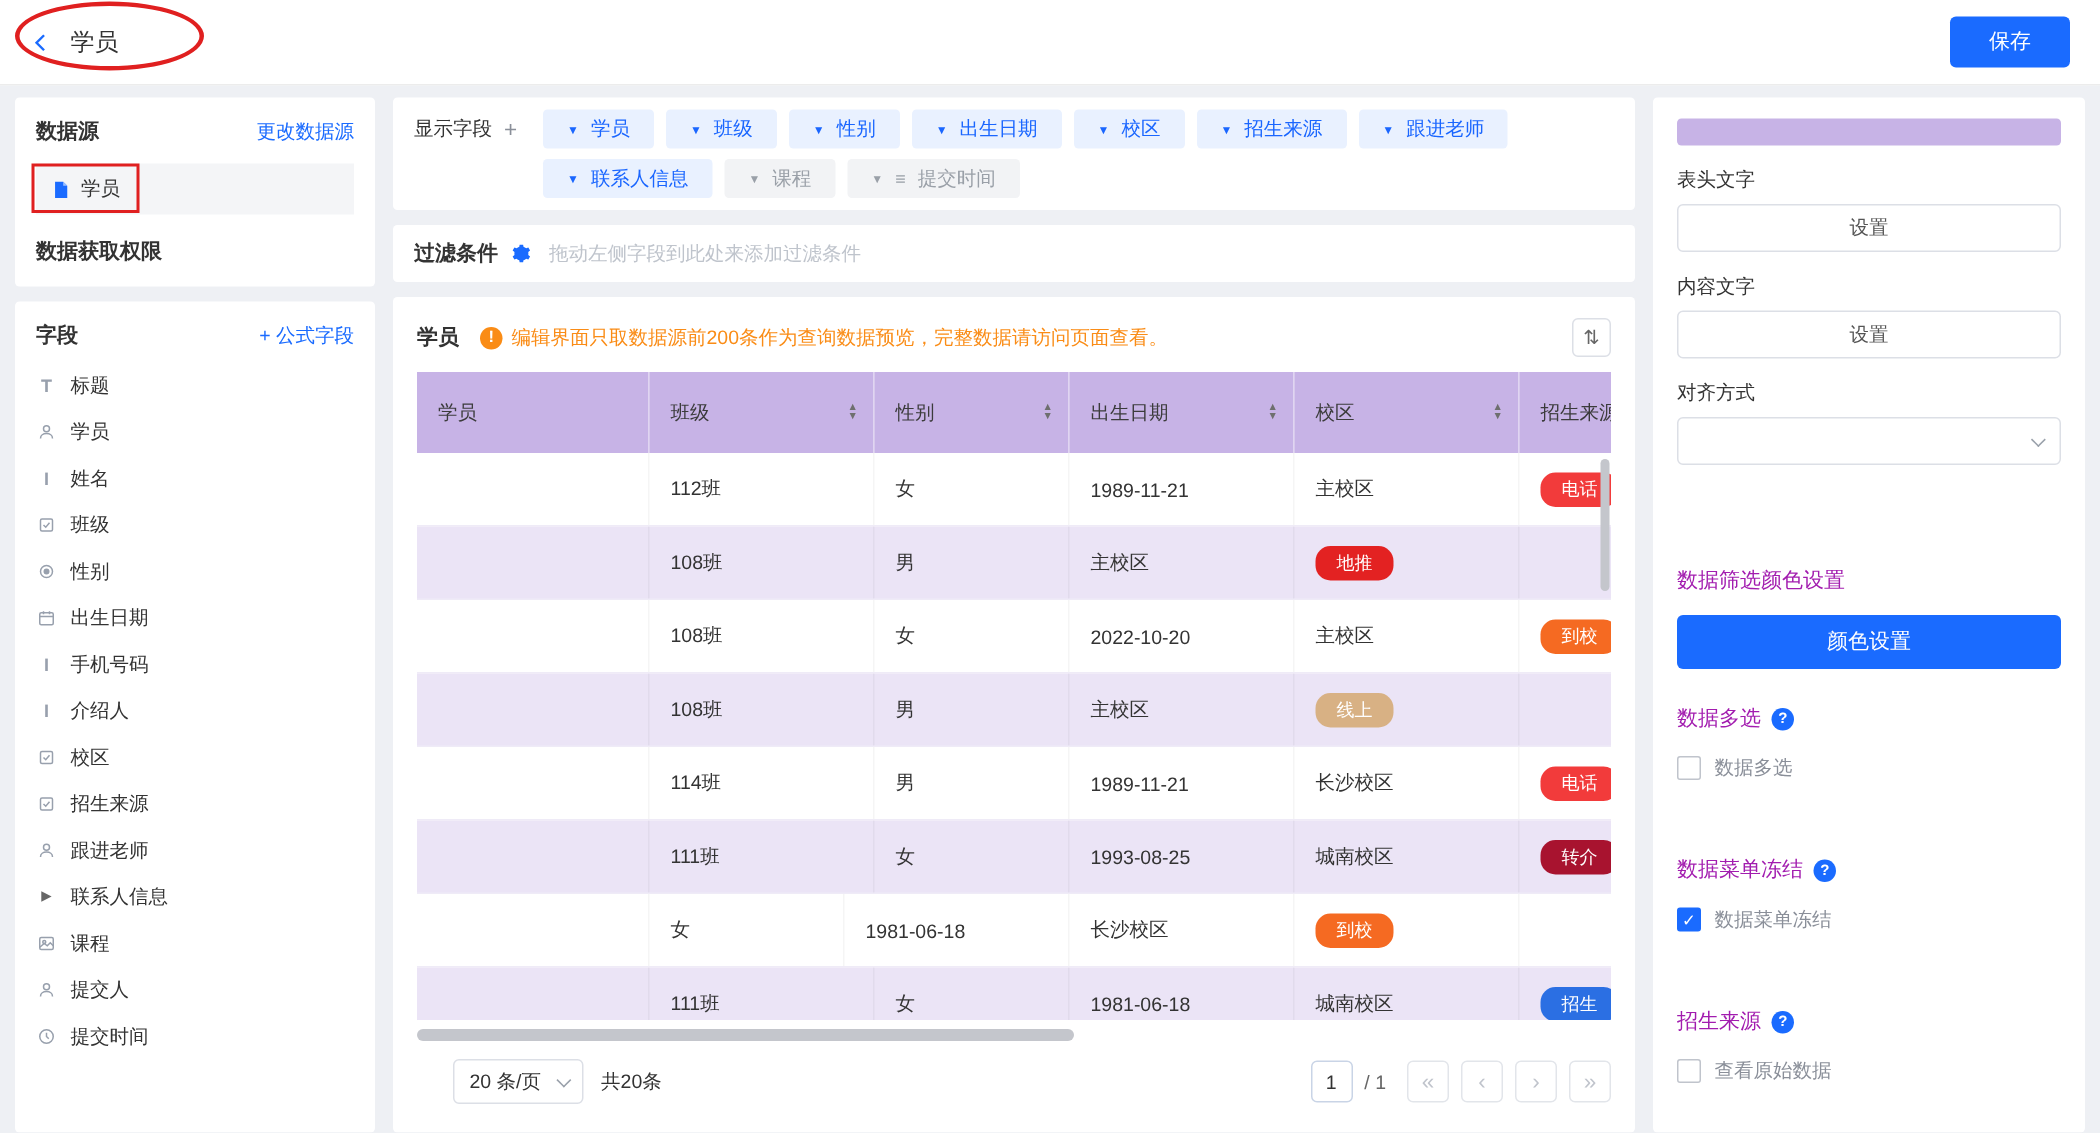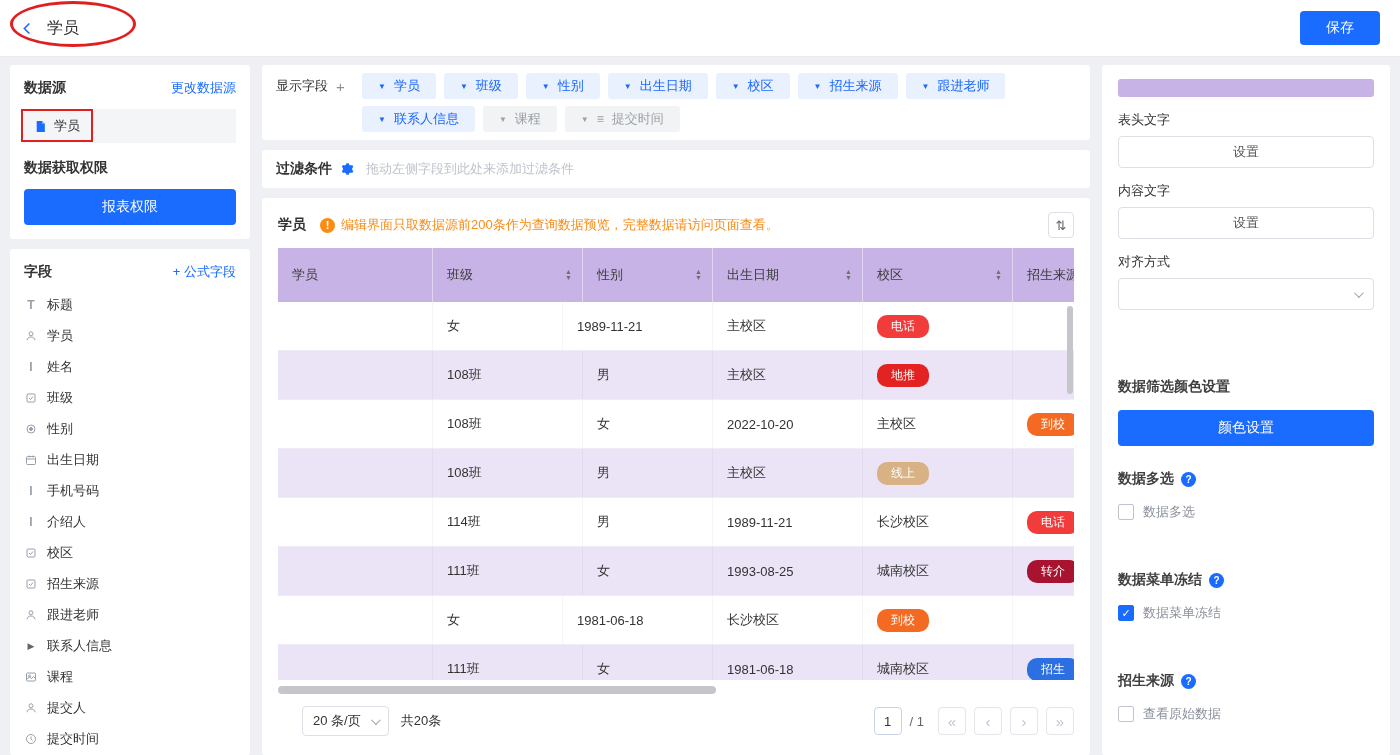--- a/index.html
+++ b/index.html
@@ -100,21 +100,21 @@
   .nav-btn { width:28px; height:28px; border:1px solid #e2e5ea; border-radius:4px; display:flex; align-items:center;
              justify-content:center; color:#c0c4cc; font-size:15px; cursor:pointer; background:#fff; }
 
   
   .swatch { height:18px; background:#c7b3e6; border-radius:3px; cursor:pointer; }
   .field-label { margin:14px 0 7px; color:#333; }
   .outline-btn { width:100%; height:32px; border:1px solid #dcdfe6; background:#fff; border-radius:4px;
                  color:#555; font-size:13px; cursor:pointer; font-family:inherit; display:block; }
   .select { width:100%; height:32px; border:1px solid #dcdfe6; border-radius:4px; display:flex;
             align-items:center; justify-content:flex-end; padding:0 12px; cursor:pointer; background:#fff; }
-  .section-title { font-size:14px; font-weight:bold; color:#404040; }
+  .section-title { font-size:14px; font-weight:normal; color:#a21caf; }
   .section-row { display:flex; align-items:center; gap:7px; }
   .help-icon { width:15px; height:15px; border-radius:50%; background:#1a6bff; color:#fff; font-size:10px;
                font-weight:bold; display:inline-flex; align-items:center; justify-content:center; cursor:pointer; }
   .check-row { display:flex; align-items:center; gap:9px; margin-top:15px; color:#8a8f99; cursor:pointer; }
   .cb { width:16px; height:16px; border:1px solid #c0c4cc; border-radius:2px; background:#fff; flex:none;
         display:inline-flex; align-items:center; justify-content:center; }
   .cb.checked { background:#1a6bff; border-color:#1a6bff; }
   .cb.checked::after { content:"✓"; color:#fff; font-size:11px; font-weight:bold; }
   .mt-filtercolor { margin-top:68px; }
   .mt-btn { margin-top:14px; }
@@ -149,21 +149,20 @@
         <span style="display:inline-flex">
           <svg width="13" height="13" viewBox="0 0 24 24">
               <path d="M5 2h10l5 5v15H5z" fill="#1a6bff"></path>
               <path d="M15 2v5h5z" fill="#9cc0ff"></path>
             </svg>
         </span>
         <span>学员</span>
         <span class="annotation-rect"></span>
       </div>
       <div class="sub-title">数据获取权限</div>
-      <button class="primary-btn">报表权限</button>
     </section>
 
     <section class="panel fields-panel">
       <div class="panel-head">
         <span class="panel-title">字段</span>
         <a class="link">+ 公式字段</a>
       </div>
       <div class="field-list">
           <div class="field-item">
             <span class="fi-icon">
@@ -397,20 +396,21 @@
                 <span>▼</span>
               </span>
             </div>
             <div class="th" style="width: 150px;">
               <span>招生来源</span>
             </div>
           </div>
         <div>
             <div class="tr">
               <div class="td" style="width: 155px;"></div>
+              <div class="td" style="width: 150px;">112班</div>
               <div class="td" style="width: 130px;">女</div>
               <div class="td" style="width: 150px;">1989-11-21</div>
               <div class="td" style="width: 150px;">主校区</div>
               <div class="td" style="width: 150px;">
                 <span class="badge" style="background:#f23b3b">电话</span>
               </div>
             </div>
             <div class="tr alt">
               <div class="td" style="width: 155px;"></div>
               <div class="td" style="width: 150px;">108班</div>

